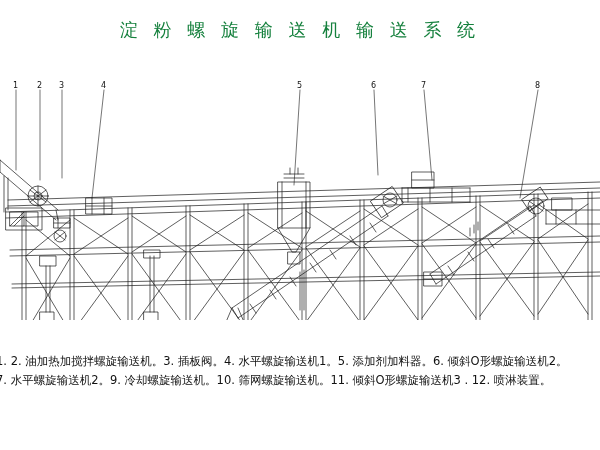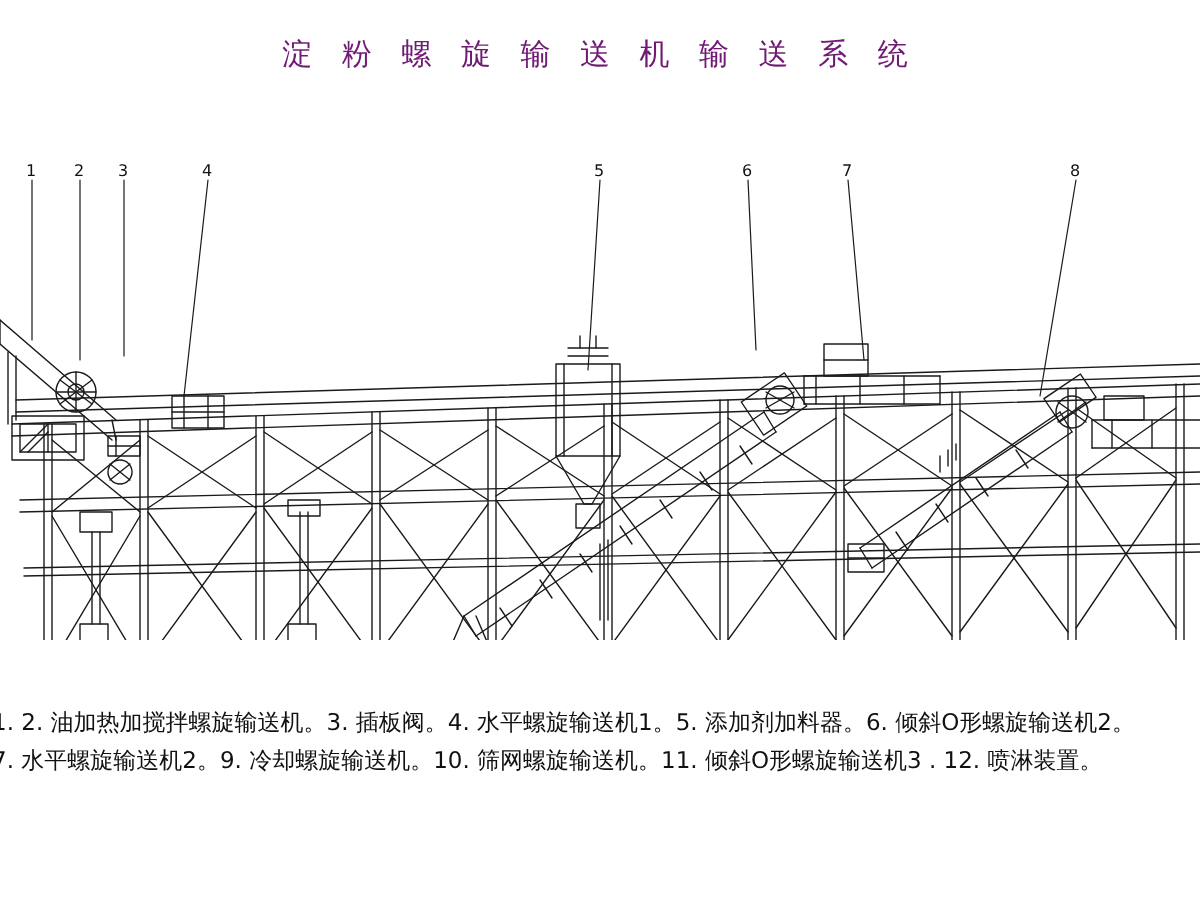--- a/index.html
+++ b/index.html
@@ -20,23 +20,23 @@
     width: 600px;
     height: 450px;
     background: #ffffff;
   }
   .title {
     position: absolute;
     left: 0;
     top: 18px;
     width: 600px;
     text-align: center;
-    font-size: 15px;
+    font-size: 18px;
     letter-spacing: 5px;
-    color: #701a75;
+    color: #15803d;
     font-family: "DejaVu Sans", "Liberation Sans", sans-serif;
     white-space: nowrap;
   }
   .drawing {
     position: absolute;
     left: 0;
     top: 60px;
     width: 600px;
     height: 260px;
   }

